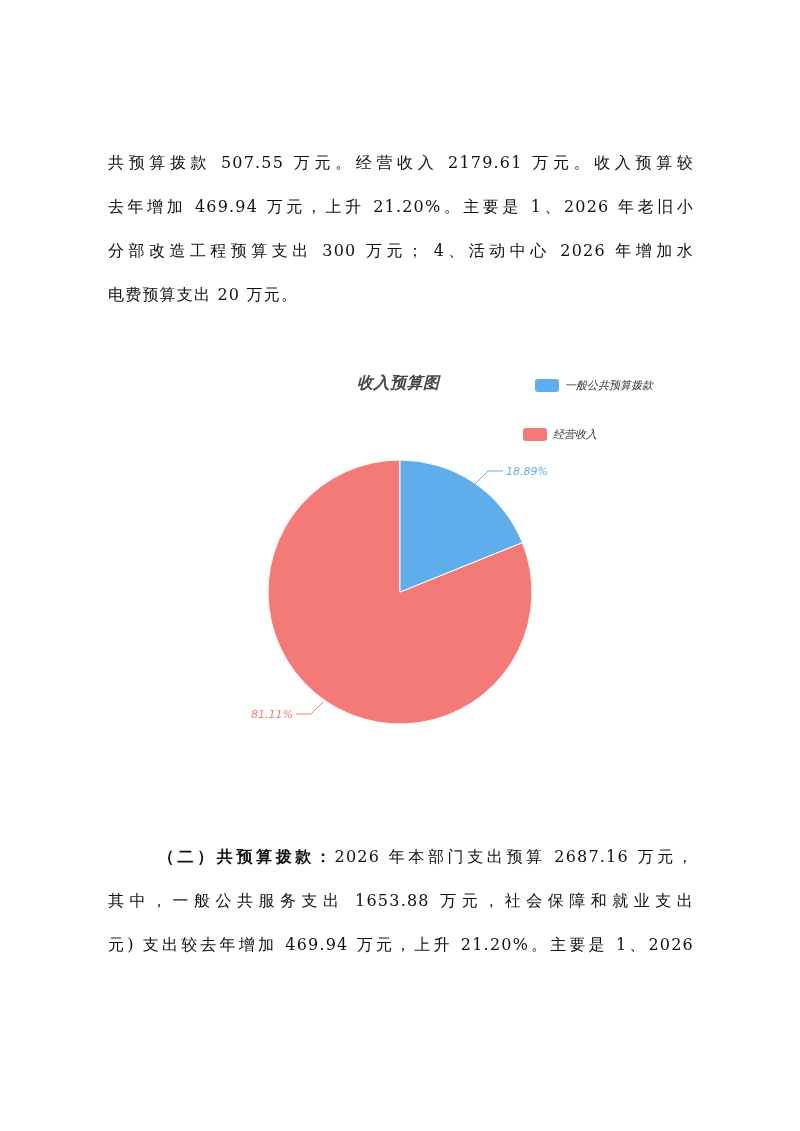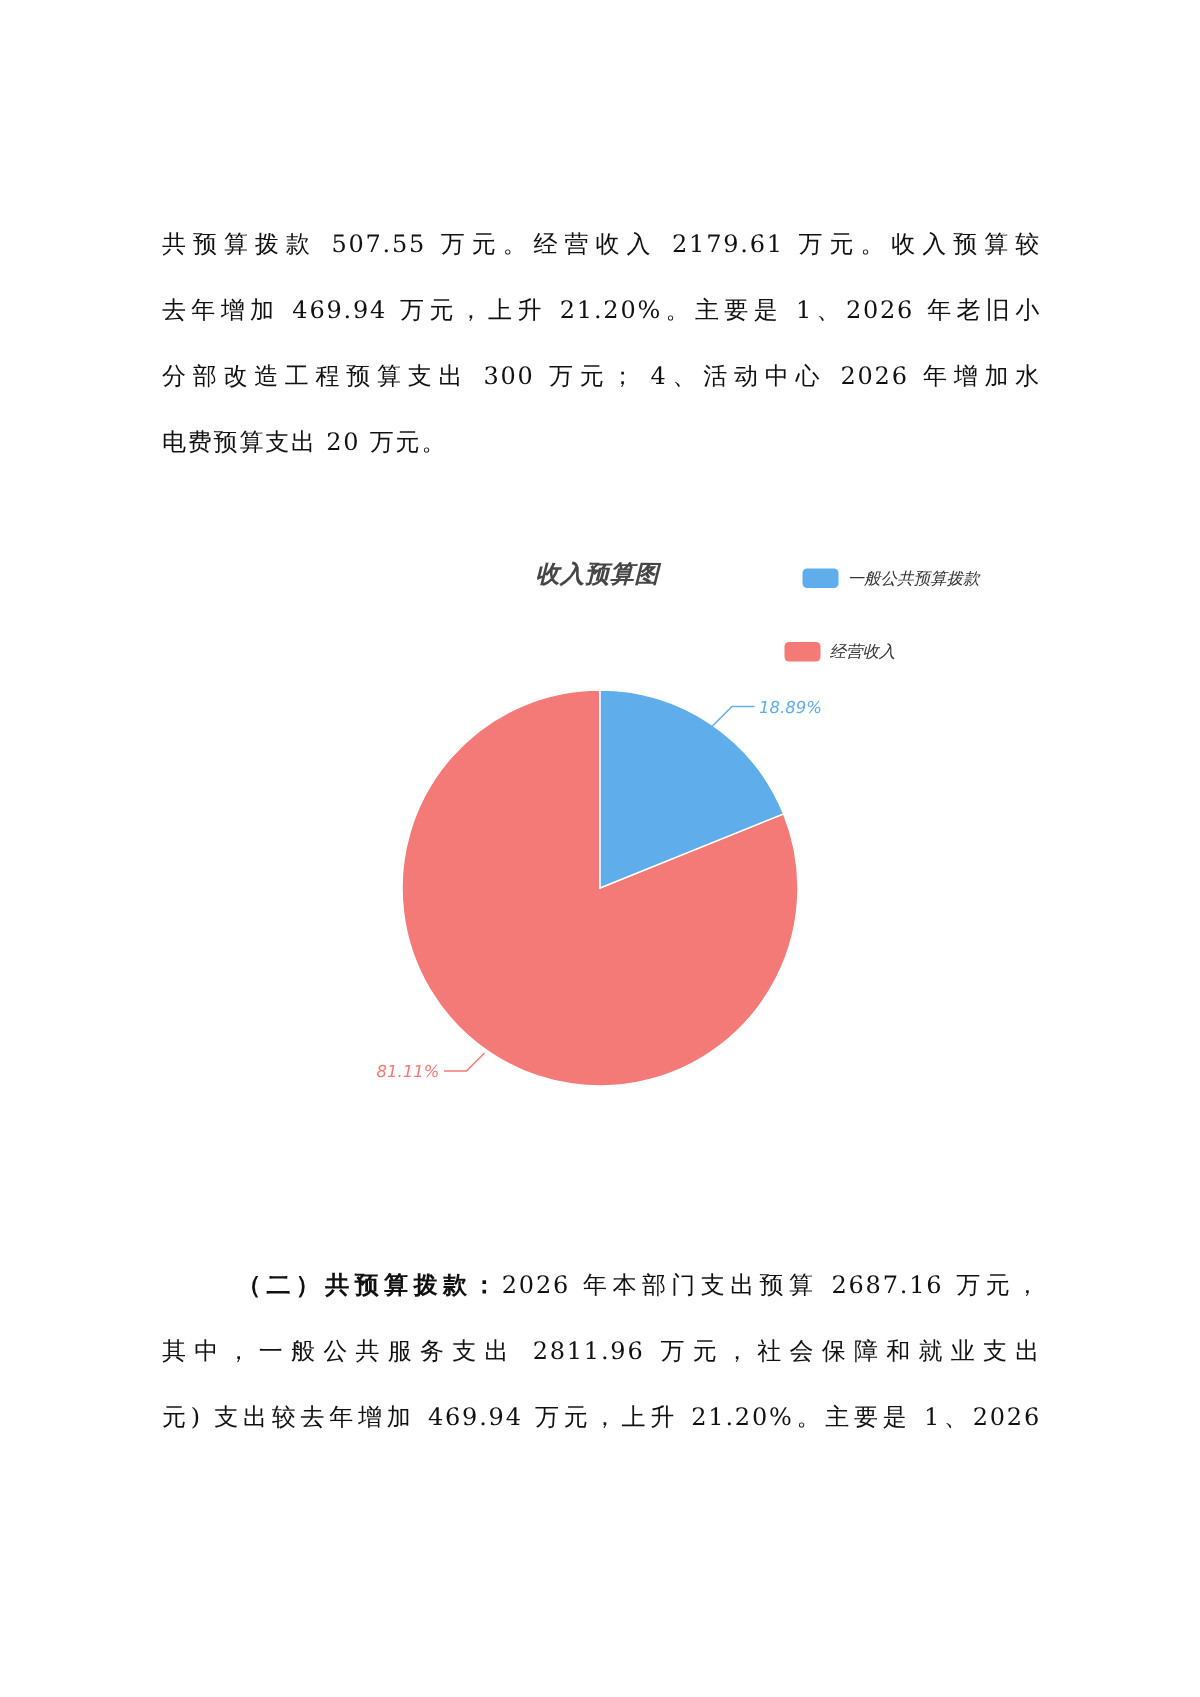--- a/index.html
+++ b/index.html
@@ -118,15 +118,15 @@
     <polyline points="234,125 248,111 263,111" fill="none" stroke="#5FAEEB" stroke-width="1"></polyline>
     <text class="slice-label" x="266" y="115" fill="#5FAEEB">18.89%</text>
 
     <polyline points="83,342 71,354 56,354" fill="none" stroke="#F37A76" stroke-width="1"></polyline>
     <text class="slice-label" x="53" y="358" fill="#F37A76" text-anchor="end">81.11%</text>
   </svg>
 </div>
 
 <div class="para" id="para2">
   <span class="line indent"><span class="bold">（二）共预算拨款：</span><span>2026 年本部门支出预算 2687.16 万元，</span></span>
-  <span class="line">其中，一般公共服务支出 2811.96 万元，社会保障和就业支出</span>
+  <span class="line">其中，一般公共服务支出 1653.88 万元，社会保障和就业支出</span>
   <span class="line">元) 支出较去年增加 469.94 万元，上升 21.20%。主要是 1、2026</span>
 </div>
 
 </body></html>

